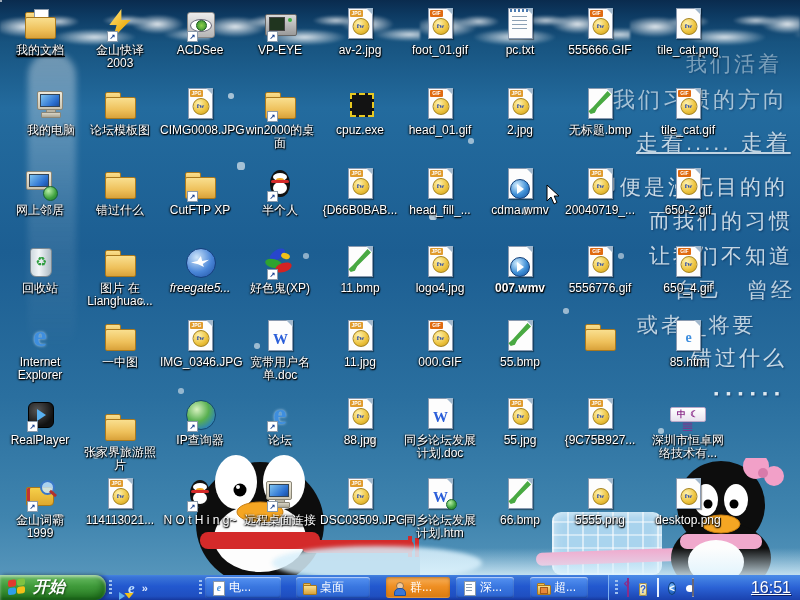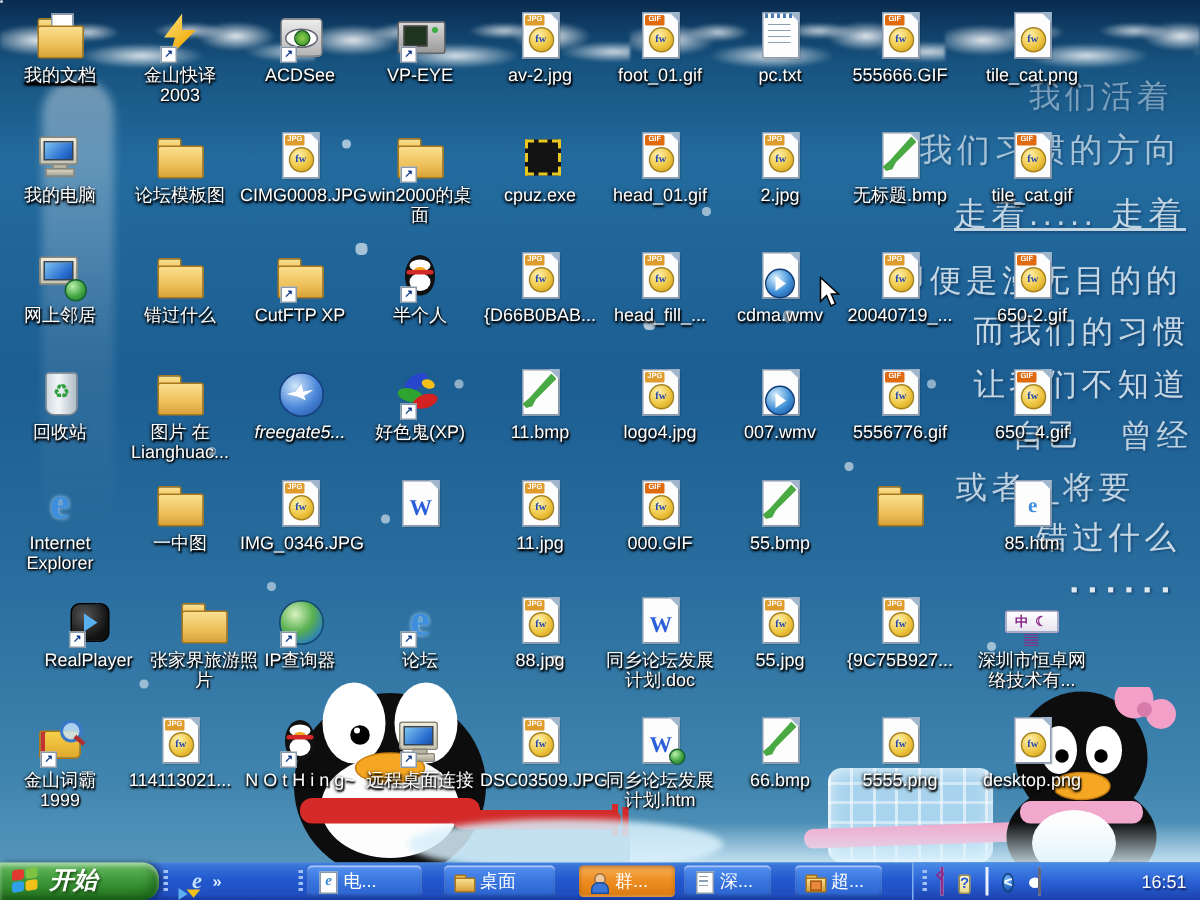--- a/index.html
+++ b/index.html
@@ -159,21 +159,21 @@
   .t-purple i{position:absolute;left:0;right:0;top:0;transform:rotate(-45deg);color:#8a2c8a;font:bold 9px "Liberation Sans",sans-serif;line-height:11px;text-align:center;}
   .t-help{width:13px;height:14px;margin:0 1px;background:linear-gradient(#fdf6d8,#e8d890);border:1px solid #9a8a50;border-radius:2px;
     color:#2b5fd9;font:bold 10px "Liberation Sans",sans-serif;line-height:14px;text-align:center;}
   .t-disp{width:11px;height:9px;margin:2px;border:1px solid #e8f0ff;background:transparent;}
   .t-chev{width:16px;height:16px;border-radius:50%;background:radial-gradient(circle at 35% 30%,#7fc0f8,#2a6fd0 60%,#1b4fa0);
     border:1px solid #0f3c77;color:#fff;font:bold 10px "Liberation Sans",sans-serif;line-height:16px;text-align:center;}
   .t-qq{width:12px;height:15px;margin:0 1px;border-radius:50% 50% 45% 45%;background:#111;position:relative;}
   .t-qq i{position:absolute;left:2px;top:6px;width:8px;height:7px;border-radius:50%;background:#fff;}
   .t-kb{width:15px;height:11px;margin:2px 0;background:#fff;border:1px solid #667;border-radius:1px;
     background-image:repeating-linear-gradient(90deg,#9ab 0 1px,transparent 1px 4px);transform:skewX(-12deg);}
-  #clock{margin-left:auto;padding-right:9px;color:#fff;font-size:12px;text-shadow:1px 1px 1px rgba(0,0,40,.6);}
+  #clock{margin-left:auto;padding-right:9px;color:#fff;font-size:16px;text-shadow:1px 1px 1px rgba(0,0,40,.6);text-decoration:underline;}
 </style>
 </head>
 <body>
 
 <div id="screen">
   <div class="snowband"></div>
   <div class="frostcol"></div>
   <div class="snowdots"></div>
 
   <div id="poem">
@@ -303,21 +303,21 @@
       </div>
       <div class="dicon" style="left: 648px; top: 8px;">
         <div class="art">
           <span class="pg">
             <i class="fold"></i>
             <i class="fwc">fw</i>
           </span>
         </div>
         <div class="label">tile_cat.png</div>
       </div>
-      <div class="dicon" style="left: 0px; top: 88px;">
+      <div class="dicon" style="left: 0px; top: 88px; padding-left: 11px;">
         <div class="art">
           <i class="mon"></i>
           <i class="scr"></i>
           <i class="stand"></i>
           <i class="base"></i>
         </div>
         <div class="label">我的电脑</div>
       </div>
       <div class="dicon" style="left: 80px; top: 88px;">
         <div class="art">
@@ -518,21 +518,21 @@
       <div class="dicon" style="left: 400px; top: 246px;">
         <div class="art">
           <span class="pg">
             <i class="fold"></i>
             <i class="banner jpg">JPG</i>
             <i class="fwc">fw</i>
           </span>
         </div>
         <div class="label">logo4.jpg</div>
       </div>
-      <div class="dicon" style="left: 480px; top: 246px;">
+      <div class="dicon" style="left: 480px; top: 246px; font-weight: bold;">
         <div class="art">
           <span class="pg">
             <i class="fold"></i>
           </span>
           <span class="mpc">
             <i></i>
           </span>
         </div>
         <div class="label">007.wmv</div>
       </div>
@@ -580,20 +580,22 @@
         </div>
         <div class="label">IMG_0346.JPG</div>
       </div>
       <div class="dicon" style="left: 240px; top: 320px;">
         <div class="art">
           <span class="pg">
             <i class="fold"></i>
             <i class="wmark">W</i>
           </span>
         </div>
+        <div class="label">宽带用户名
+单.doc</div>
       </div>
       <div class="dicon" style="left: 320px; top: 320px;">
         <div class="art">
           <span class="pg">
             <i class="fold"></i>
             <i class="banner jpg">JPG</i>
             <i class="fwc">fw</i>
           </span>
         </div>
         <div class="label">11.jpg</div>
@@ -625,30 +627,30 @@
       </div>
       <div class="dicon" style="left: 648px; top: 320px;">
         <div class="art">
           <span class="pg">
             <i class="fold"></i>
             <i class="esm">e</i>
           </span>
         </div>
         <div class="label">85.htm</div>
       </div>
-      <div class="dicon" style="left: 0px; top: 398px; padding-left: 19px;">
+      <div class="dicon" style="left: 0px; top: 398px;">
         <div class="art">
           <span class="rp">
             <i></i>
           </span>
           <span class="sc">↗</span>
         </div>
         <div class="label">RealPlayer</div>
       </div>
-      <div class="dicon" style="left: 80px; top: 398px; margin-left: 16px;">
+      <div class="dicon" style="left: 80px; top: 410px;">
         <div class="art">
           <i class="ftab"></i>
           <i class="fbody"></i>
         </div>
         <div class="label">张家界旅游照
 片</div>
       </div>
       <div class="dicon" style="left: 160px; top: 398px;">
         <div class="art">
           <i class="gl"></i>

